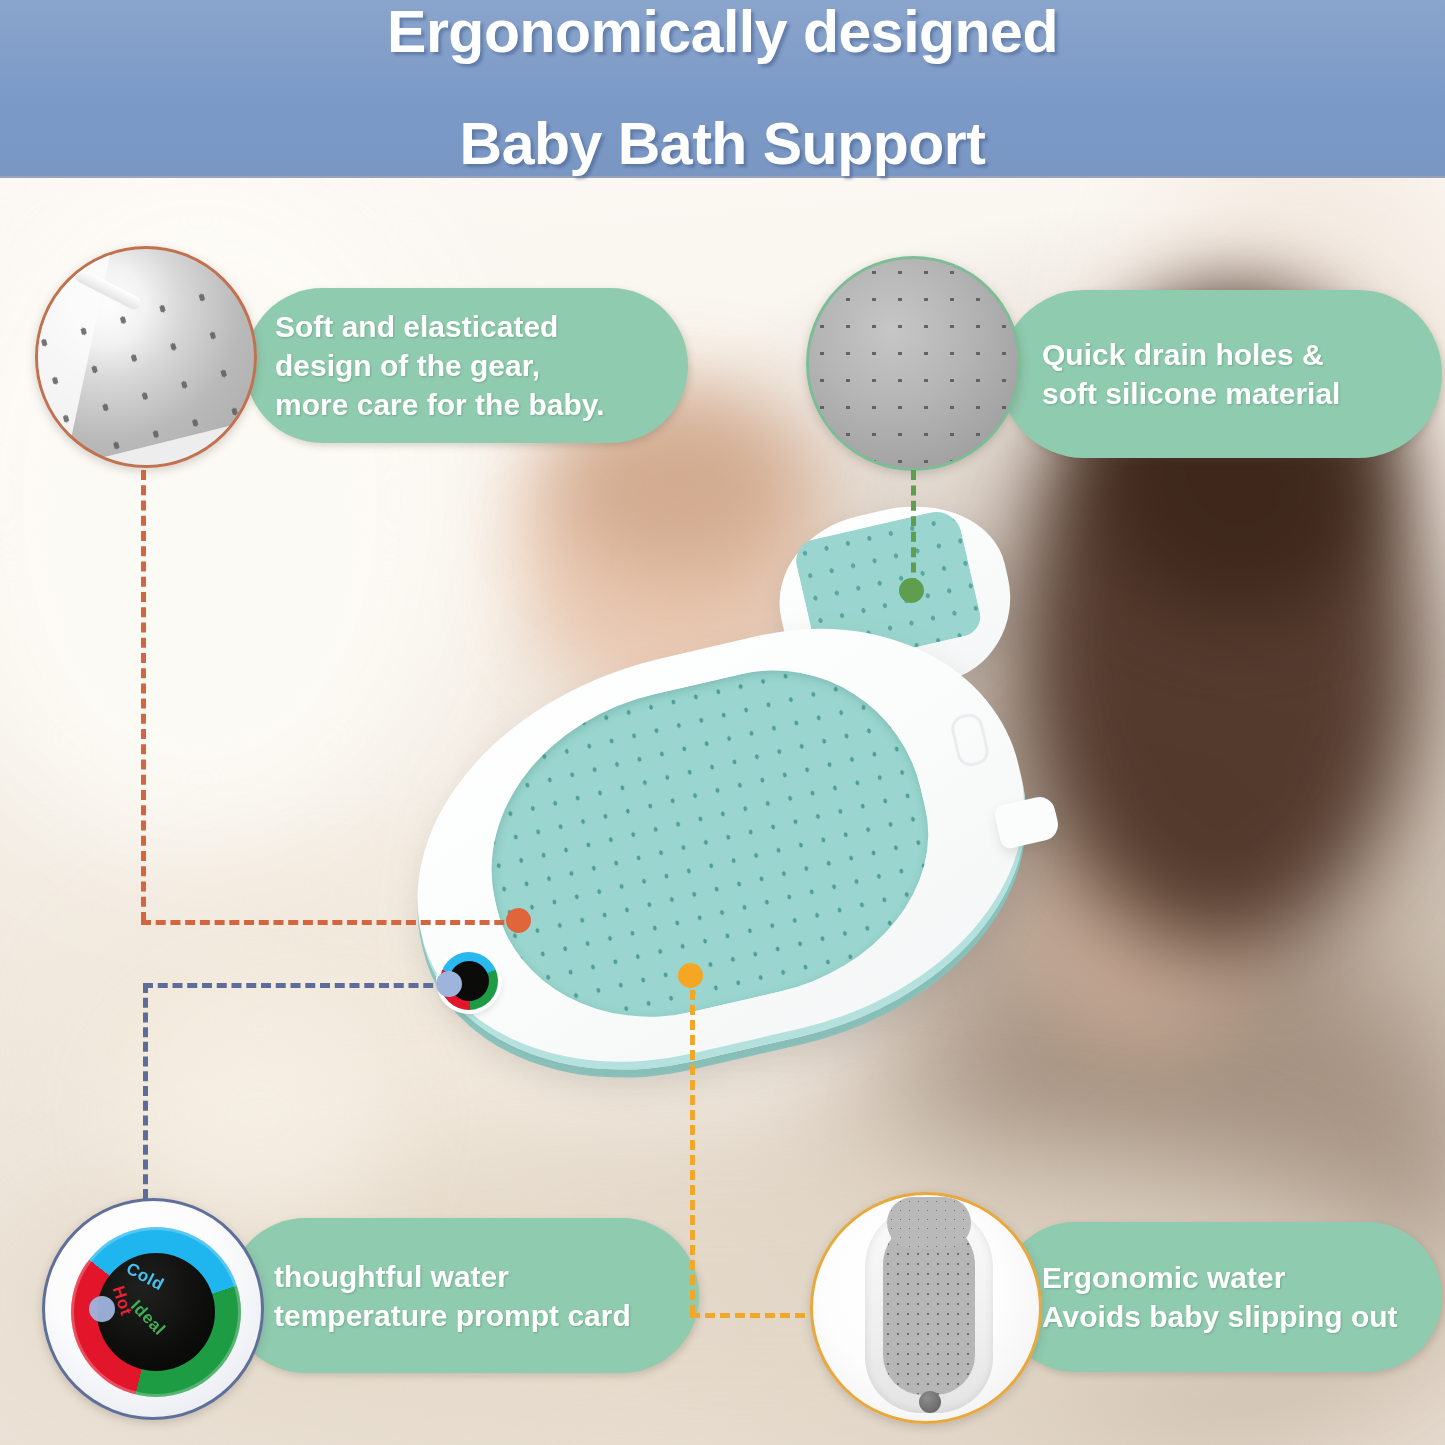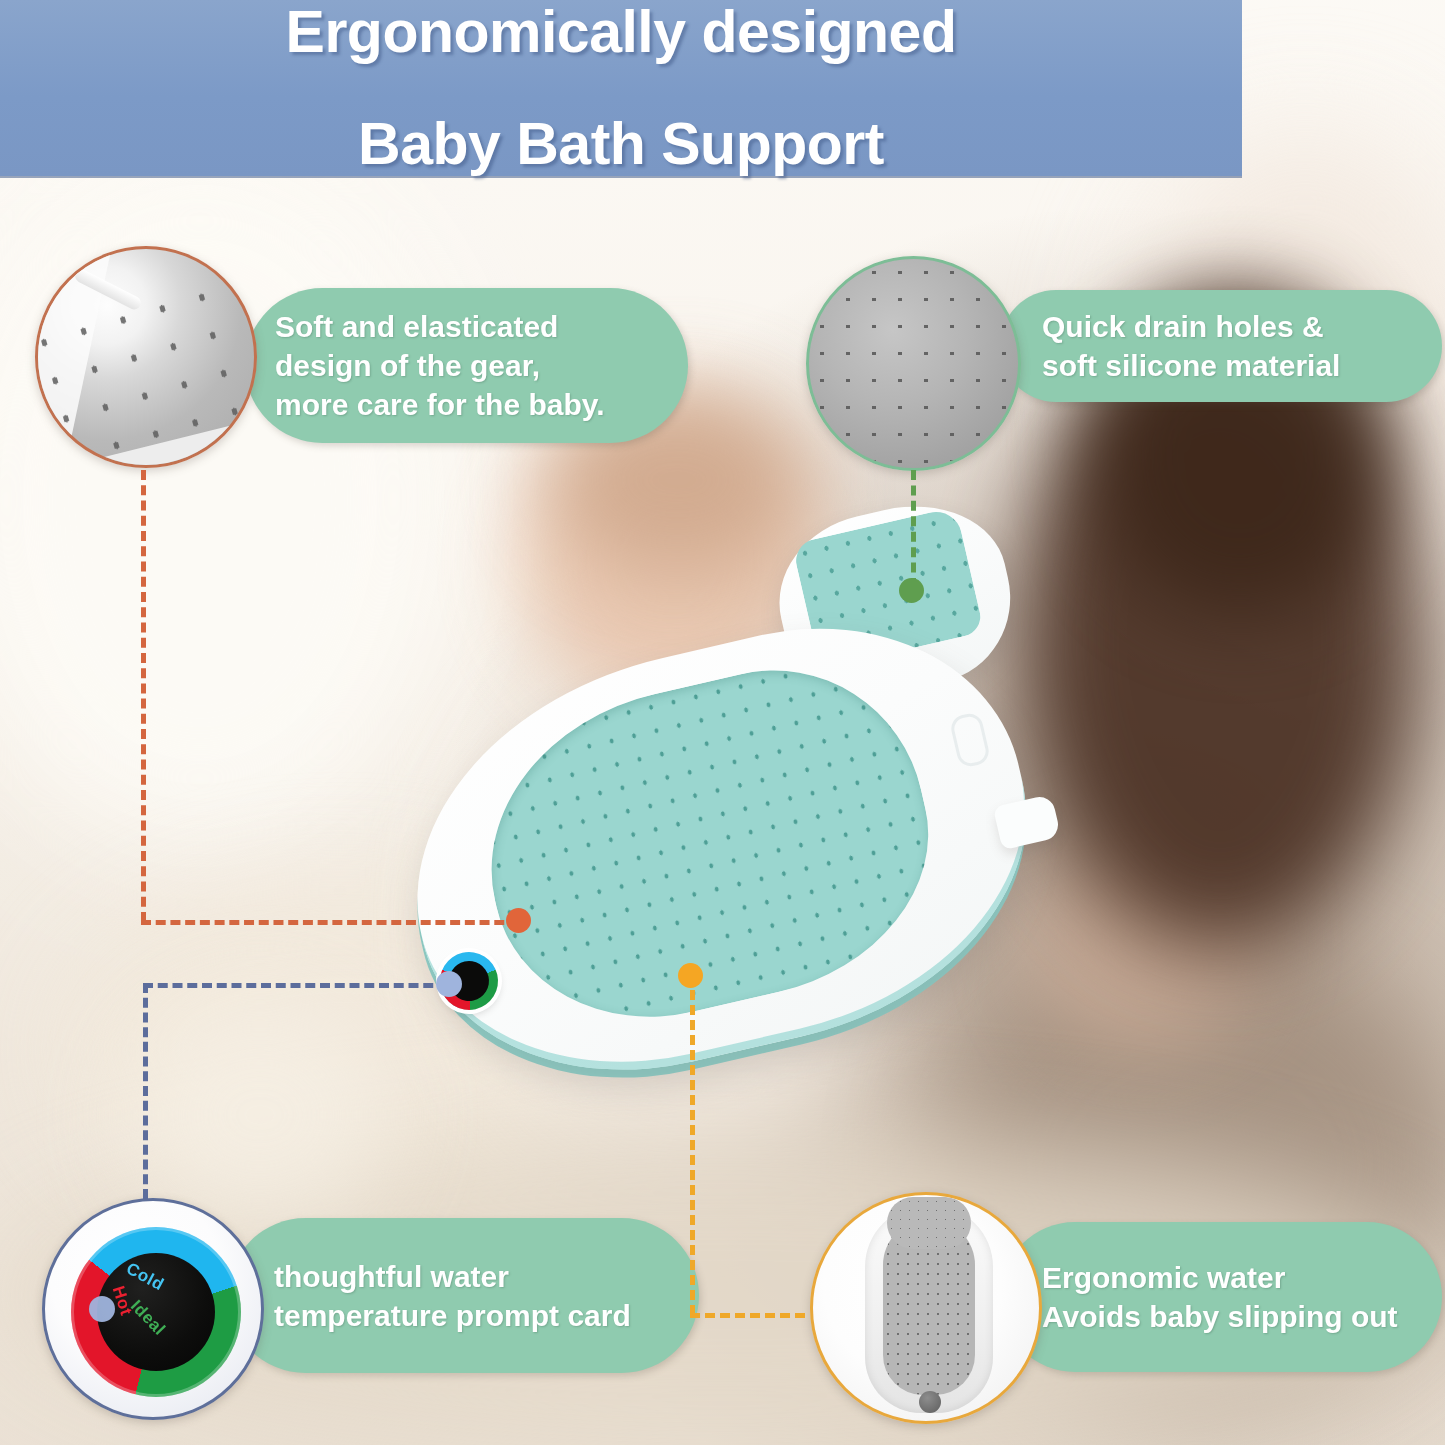--- a/index.html
+++ b/index.html
@@ -27,21 +27,21 @@
   .blob-adult-hair{left:1020px;top:330px;width:400px;height:620px;background:#4a3023;opacity:.92;filter:blur(44px);}
   .blob-adult-hair2{left:1090px;top:290px;width:300px;height:330px;background:#3b2518;opacity:.85;filter:blur(40px);}
   .blob-adult-shoulder{left:930px;top:930px;width:540px;height:470px;background:#9c8877;opacity:.75;filter:blur(52px);}
   .blob-adult-skin{left:1030px;top:830px;width:230px;height:220px;background:#d8b6a0;opacity:.6;filter:blur(40px);}
   .blob-floor{left:0px;top:1130px;width:1445px;height:330px;background:#e4d9c9;opacity:.85;filter:blur(55px);}
   .blob-bed{left:60px;top:880px;width:560px;height:340px;background:#f2e9db;opacity:.8;filter:blur(50px);}
   .blob-hi-left{left:130px;top:1000px;width:260px;height:230px;background:#f7f1e6;opacity:.7;filter:blur(45px);}
 
   
   .banner{
-    position:absolute;left:0;top:0;width:1242px;height:176px;
+    position:absolute;left:0;top:0;width:1445px;height:176px;
     background:linear-gradient(180deg,#8aa5cc 0%,#7c9ac7 55%,#7a97c4 100%);
     box-shadow:0 2px 0 rgba(70,95,140,.55);
     display:flex;flex-direction:column;align-items:center;justify-content:center;
   }
   .banner h1{
     margin:0;color:#ffffff;font-weight:bold;
     font-size:59px;line-height:1.09;text-align:center;letter-spacing:-.5px;
     text-shadow:3px 3px 3px rgba(60,85,130,.45);
   }
   .banner h1 .l2{display:block;margin-top:47px;}
@@ -255,21 +255,21 @@
     </div>
     <div class="photo-circle c-tl">
       <div class="rim2"></div>
       <div class="rim"></div>
       <div class="holes"></div>
       <div class="slot"></div>
     </div>
   </div>
 
   <div class="callout">
-    <div class="pill" style="left:1000px;top:290px;width:400px;height:112px;padding-left:42px;">
+    <div class="pill" style="left:1000px;top:290px;width:400px;height:168px;padding-left:42px;">
       <p>Quick drain holes &amp;
 soft silicone material</p>
     </div>
     <div class="photo-circle c-tr">
       <div class="grid"></div>
     </div>
   </div>
 
   <div class="callout">
     <div class="pill" style="left:228px;top:1218px;width:425px;height:155px;padding-left:46px;">

